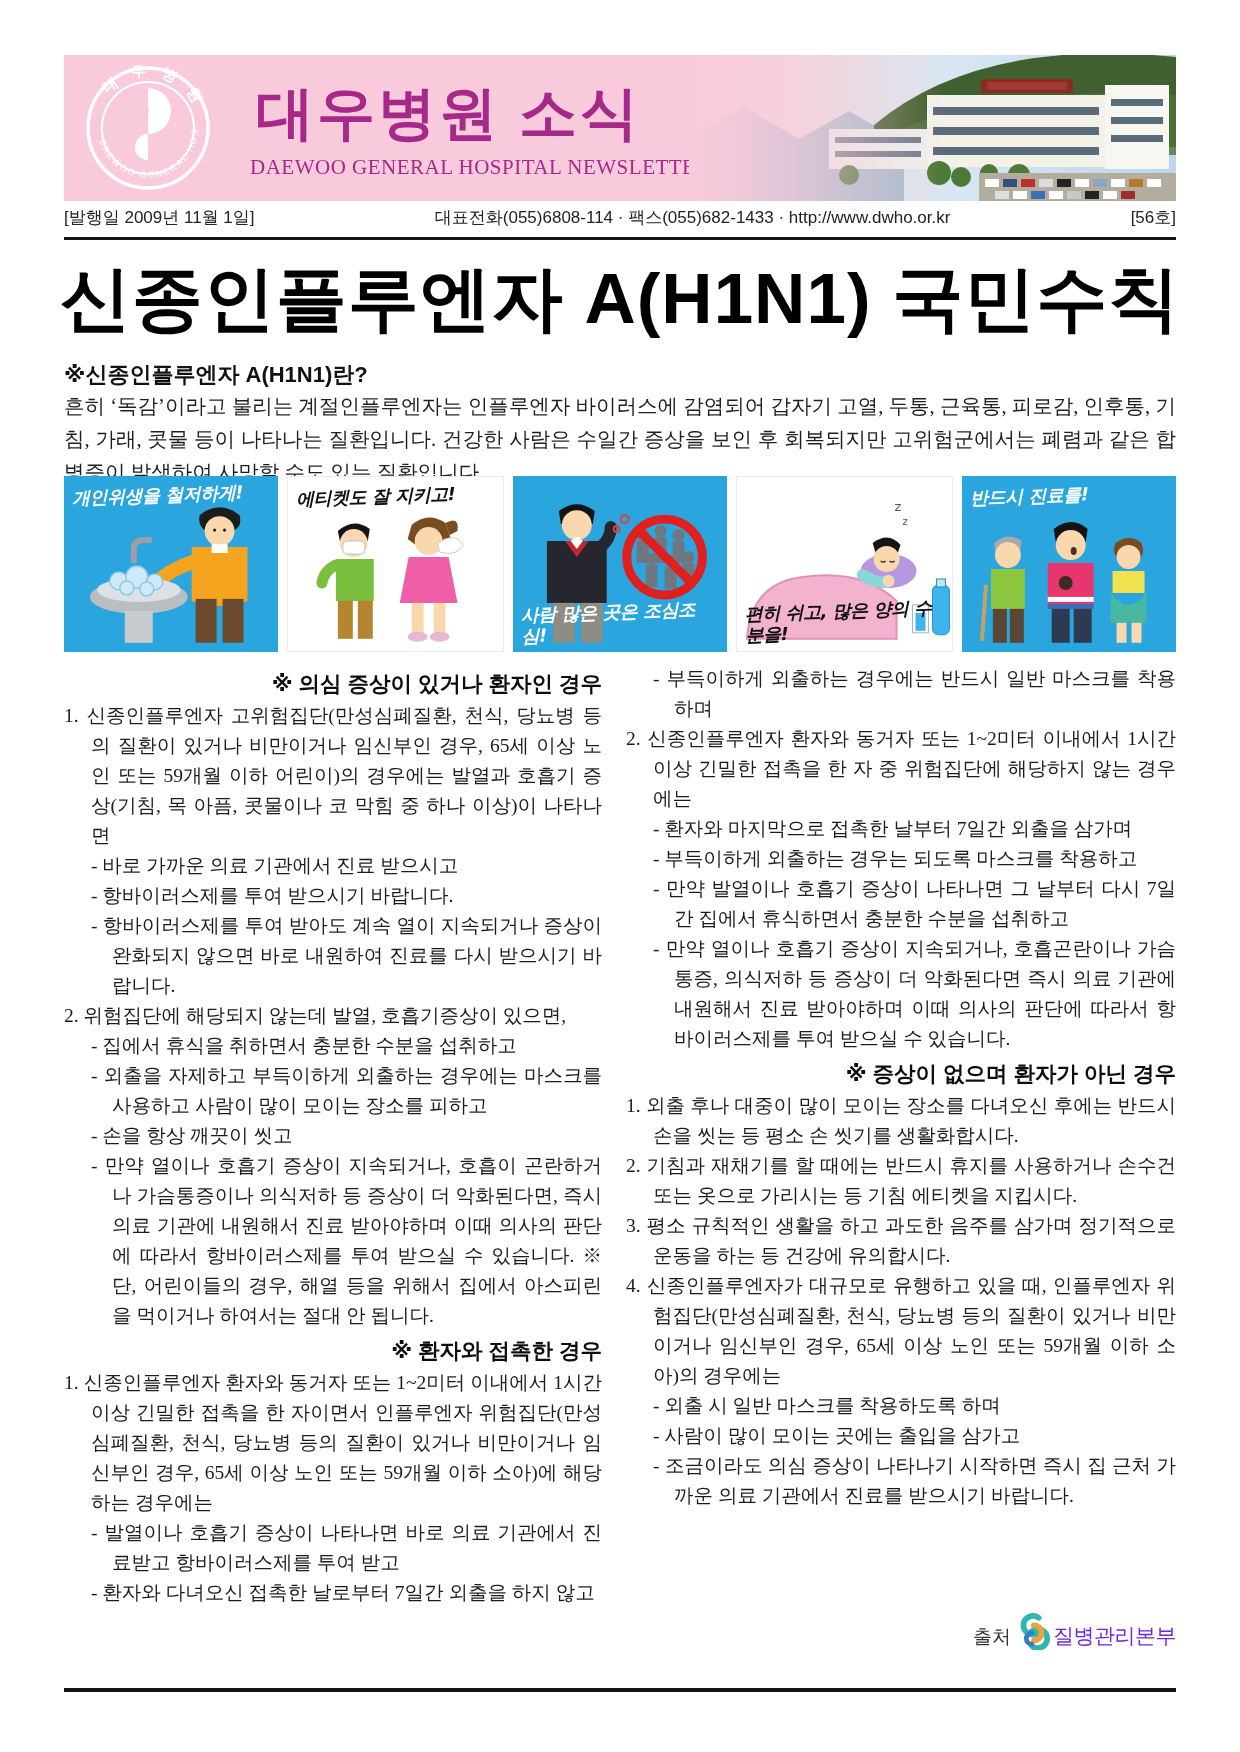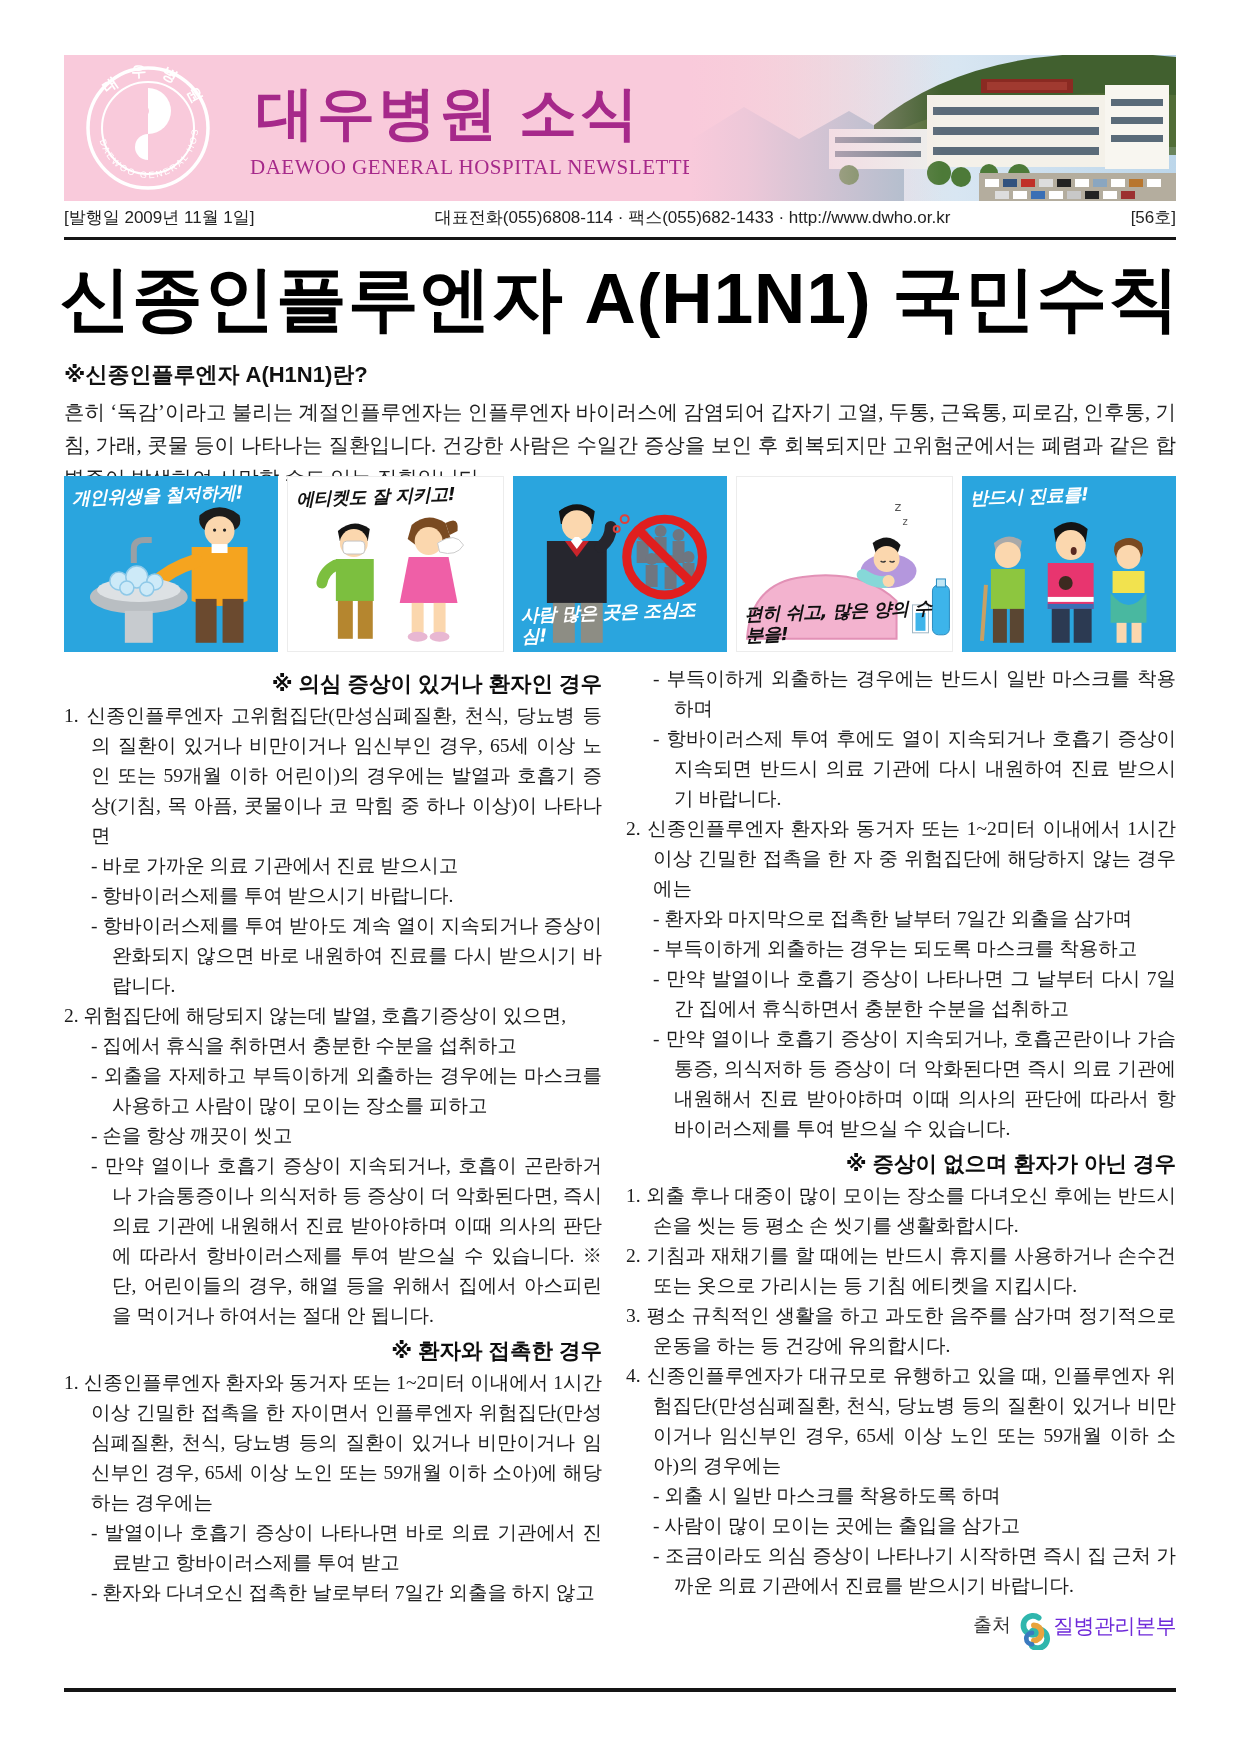--- a/index.html
+++ b/index.html
@@ -28,21 +28,21 @@
       padding-bottom:8px;border-bottom:3px solid #151515}
 
   
   .headline{position:absolute;left:0;top:252px;width:100%;text-align:center;
       font-family:Liberation Sans, sans-serif;font-weight:800;
       font-size:71px;color:#000000;letter-spacing:1px}
 
   
   .intro{position:absolute;left:64px;top:360px;width:1112px}
   .intro-heading{font-family:"Liberation Sans","DejaVu Sans",sans-serif;font-weight:bold;
-      font-size:22px;margin-bottom:6px;color:#111}
+      font-size:22px;color:#111}
   .intro-body{font-size:20.5px;line-height:33px;text-align:justify}
 
   
   .strip{position:absolute;left:64px;top:476px;width:1112px;height:176px;display:flex;gap:9px}
   .panel{position:relative;flex:1;overflow:hidden}
   .panel.blue{background:#2aa5de}
   .panel.white{background:#fff;border:1px solid #ececec}
   .panel svg.scene{position:absolute;inset:0;width:100%;height:100%}
   .cap{position:absolute;left:0;right:0;z-index:2;
       font-family:"DejaVu Sans",sans-serif;font-weight:bold;font-style:italic;
@@ -53,21 +53,21 @@
   
   .col{position:absolute;top:664px;font-size:19.5px;line-height:30px;text-align:justify;color:#1c1c1c}
   .col.left{left:64px;width:538px}
   .col.right{left:626px;width:550px}
   .block.heading{font-family:"Liberation Sans","DejaVu Sans",sans-serif;font-weight:bold;
       font-size:21.5px;text-align:right;margin:5px 0 2px;color:#0d0d0d}
   .block.numbered{padding-left:27px;text-indent:-27px}
   .block.dash{padding-left:48px;text-indent:-21px}
 
   
-  .source-row{position:absolute;right:64px;top:1612px;display:flex;align-items:flex-start;gap:2px}
+  .source-row{position:absolute;right:64px;top:1612px;display:flex;align-items:flex-end;gap:2px}
   .source-label{font-size:19px;color:#333}
   .kcdc{width:38px;height:38px}
   .source-org{font-family:"Liberation Sans","DejaVu Sans",sans-serif;font-weight:normal;
       font-size:21px;color:#6d28d9;letter-spacing:-.5px}
   .bottom-rule{position:absolute;left:64px;top:1688px;width:1112px;border-top:4px solid #151515}
 </style>
 </head>
 <body>
 
 <div class="page">
@@ -308,21 +308,20 @@
       <div class="block dash">- 외출을 자제하고 부득이하게 외출하는 경우에는 마스크를 사용하고 사람이 많이 모이는 장소를 피하고</div>
       <div class="block dash">- 손을 항상 깨끗이 씻고</div>
       <div class="block dash">- 만약 열이나 호흡기 증상이 지속되거나, 호흡이 곤란하거나 가슴통증이나 의식저하 등 증상이 더 악화된다면, 즉시 의료 기관에 내원해서 진료 받아야하며 이때 의사의 판단에 따라서 항바이러스제를 투여 받으실 수 있습니다. ※단, 어린이들의 경우, 해열 등을 위해서 집에서 아스피린을 먹이거나 하여서는 절대 안 됩니다.</div>
       <div class="block heading">※ 환자와 접촉한 경우</div>
       <div class="block numbered">1. 신종인플루엔자 환자와 동거자 또는 1~2미터 이내에서 1시간 이상 긴밀한 접촉을 한 자이면서 인플루엔자 위험집단(만성심폐질환, 천식, 당뇨병 등의 질환이 있거나 비만이거나 임신부인 경우, 65세 이상 노인 또는 59개월 이하 소아)에 해당하는 경우에는</div>
       <div class="block dash">- 발열이나 호흡기 증상이 나타나면 바로 의료 기관에서 진료받고 항바이러스제를 투여 받고</div>
       <div class="block dash">- 환자와 다녀오신 접촉한 날로부터 7일간 외출을 하지 않고</div>
     </div>
   <div class="col right" id="col-right">
       <div class="block dash">- 부득이하게 외출하는 경우에는 반드시 일반 마스크를 착용하며</div>
-      <div class="block dash">- 항바이러스제 투여 후에도 열이 지속되거나 호흡기 증상이 지속되면 반드시 의료 기관에 다시 내원하여 진료 받으시기 바랍니다.</div>
       <div class="block numbered">2. 신종인플루엔자 환자와 동거자 또는 1~2미터 이내에서 1시간 이상 긴밀한 접촉을 한 자 중 위험집단에 해당하지 않는 경우에는</div>
       <div class="block dash">- 환자와 마지막으로 접촉한 날부터 7일간 외출을 삼가며</div>
       <div class="block dash">- 부득이하게 외출하는 경우는 되도록 마스크를 착용하고</div>
       <div class="block dash">- 만약 발열이나 호흡기 증상이 나타나면 그 날부터 다시 7일간 집에서 휴식하면서 충분한 수분을 섭취하고</div>
       <div class="block dash">- 만약 열이나 호흡기 증상이 지속되거나, 호흡곤란이나 가슴 통증, 의식저하 등 증상이 더 악화된다면 즉시 의료 기관에 내원해서 진료 받아야하며 이때 의사의 판단에 따라서 항바이러스제를 투여 받으실 수 있습니다.</div>
       <div class="block heading">※ 증상이 없으며 환자가 아닌 경우</div>
       <div class="block numbered">1. 외출 후나 대중이 많이 모이는 장소를 다녀오신 후에는 반드시 손을 씻는 등 평소 손 씻기를 생활화합시다.</div>
       <div class="block numbered">2. 기침과 재채기를 할 때에는 반드시 휴지를 사용하거나 손수건 또는 옷으로 가리시는 등 기침 에티켓을 지킵시다.</div>
       <div class="block numbered">3. 평소 규칙적인 생활을 하고 과도한 음주를 삼가며 정기적으로 운동을 하는 등 건강에 유의합시다.</div>
       <div class="block numbered">4. 신종인플루엔자가 대규모로 유행하고 있을 때, 인플루엔자 위험집단(만성심폐질환, 천식, 당뇨병 등의 질환이 있거나 비만이거나 임신부인 경우, 65세 이상 노인 또는 59개월 이하 소아)의 경우에는</div>

